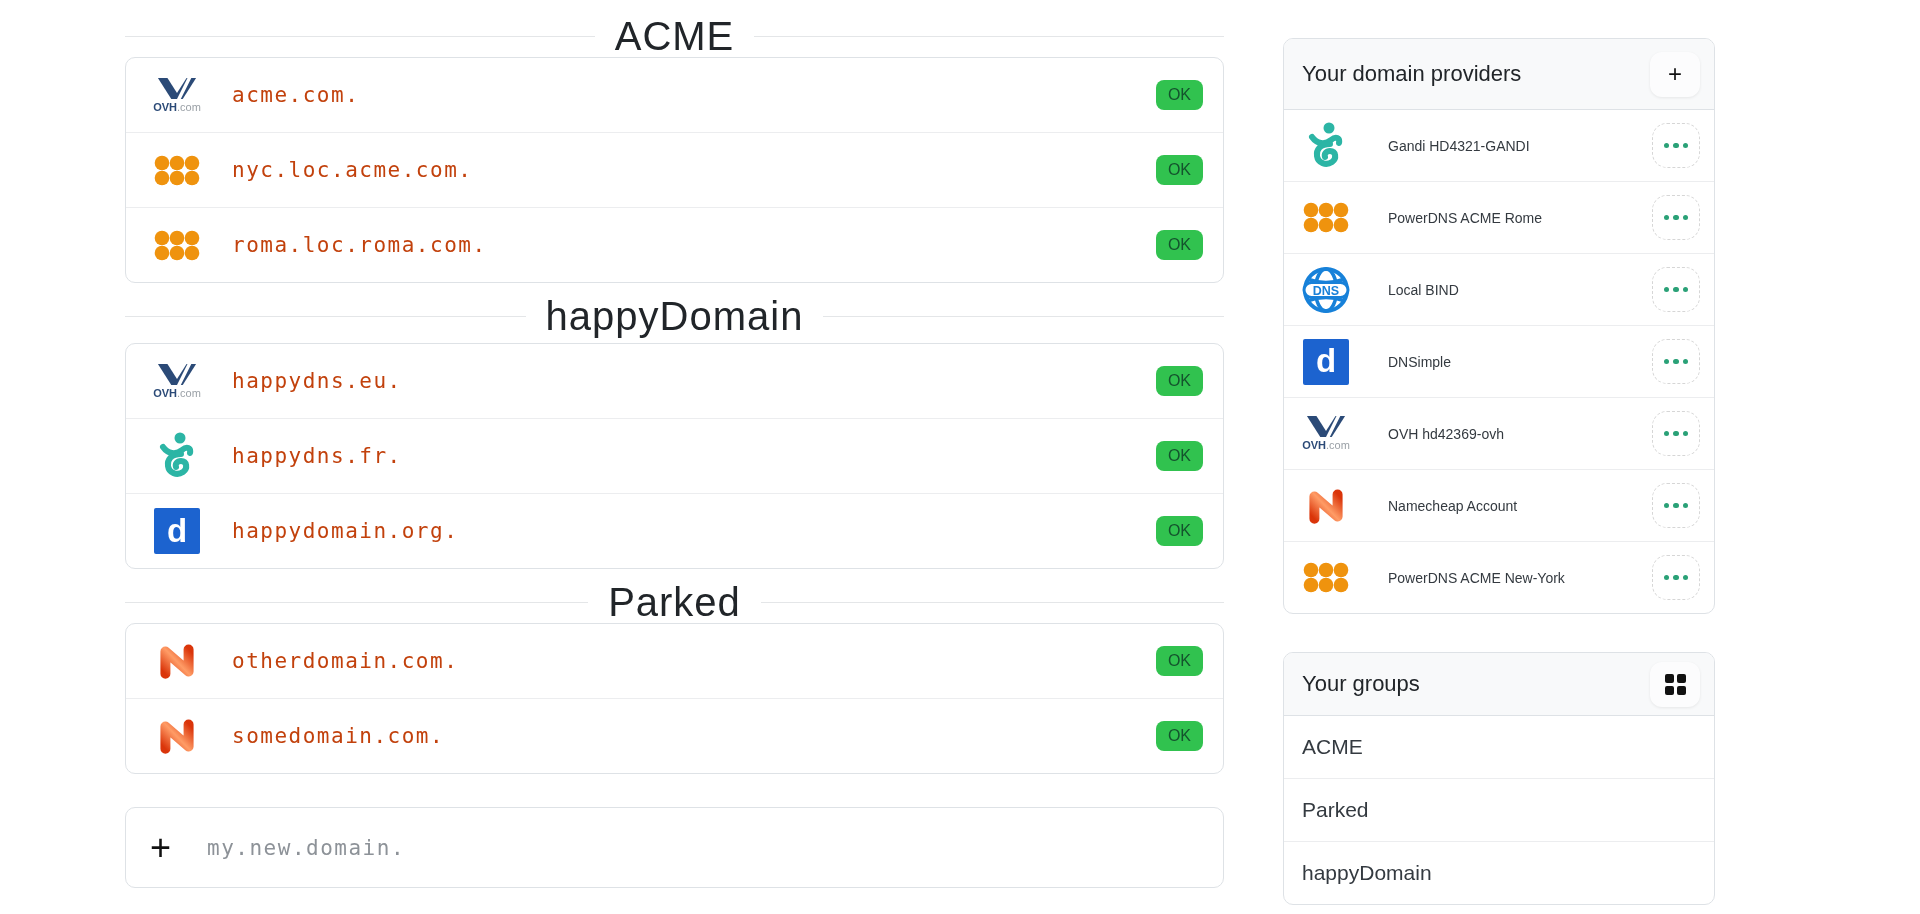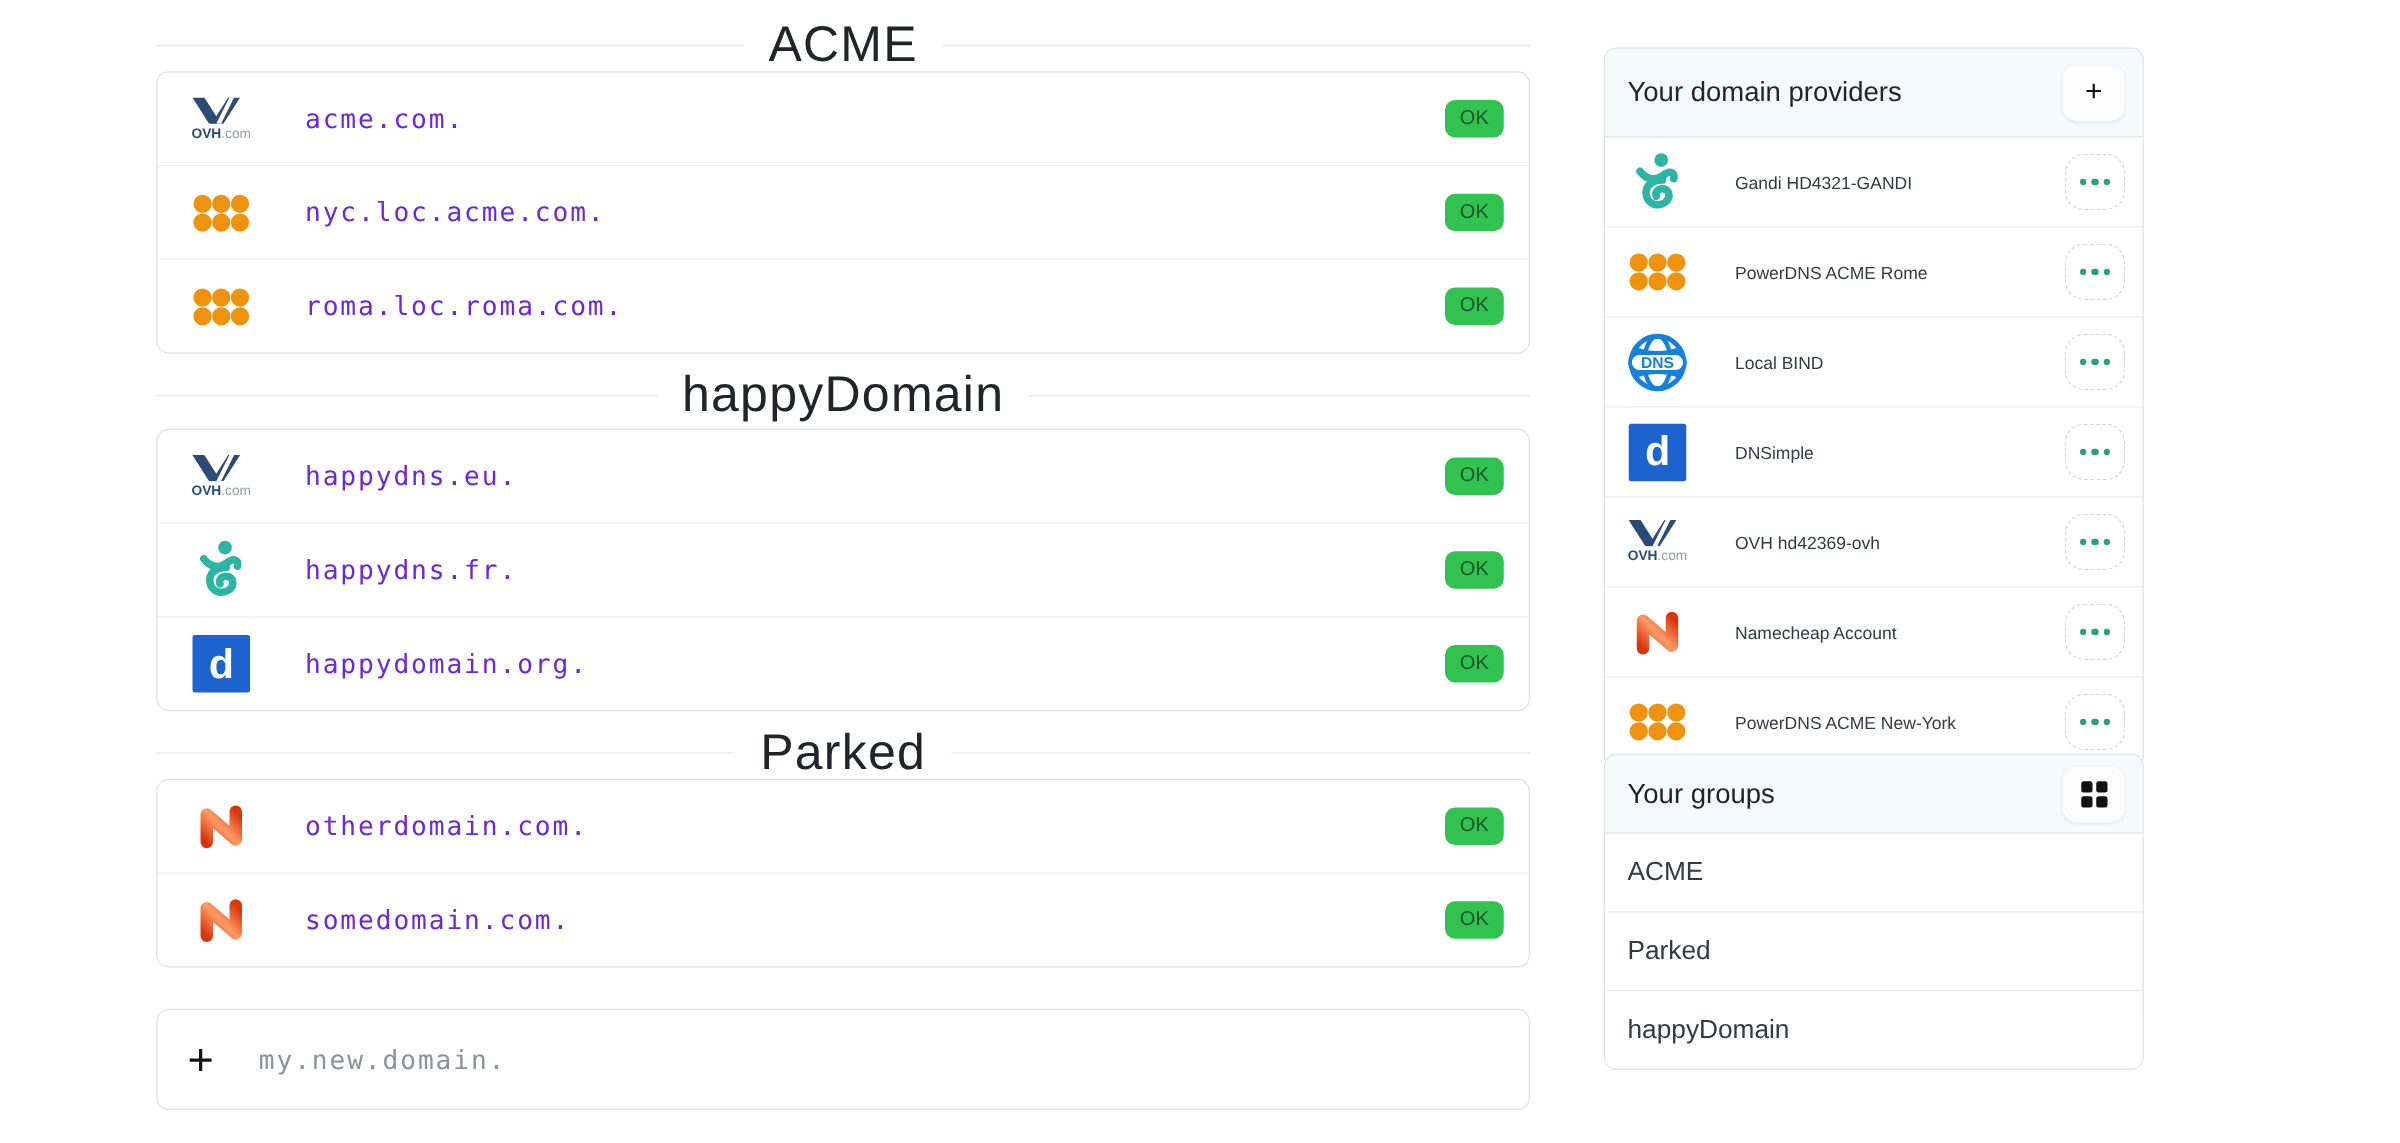--- a/index.html
+++ b/index.html
@@ -14,22 +14,22 @@
   
   .gheading{display:flex;align-items:center;gap:20px;height:48px;}
   .gheading h2{margin:0;font-size:40px;font-weight:300;letter-spacing:1px;color:#212529;white-space:nowrap;}
   .hline{flex:1;height:1px;background:#e4e6e8;}
 
   
   .drow{display:flex;align-items:center;height:74px;padding:0 20px;border-bottom:1px solid #ecedef;
         text-decoration:none;color:inherit;cursor:pointer;}
   .drow:last-child{border-bottom:none;}
   .picon{display:flex;align-items:center;justify-content:center;width:62px;min-width:62px;}
-  .fqdn{margin-left:36px;flex:1;font-family:"DejaVu Sans Mono",monospace;font-size:21px;
-        letter-spacing:1.5px;color:#6d28d9;}
+  .fqdn{margin-left:24px;flex:1;font-family:"DejaVu Sans Mono",monospace;font-size:21px;
+        letter-spacing:1.5px;color:#c2410c;}
   .badge{background:#31c24f;color:#14532d;font-size:16px;padding:6px 12px;border-radius:8px;
          border:none;cursor:pointer;font-family:"Liberation Sans",sans-serif;}
 
   
   .addcard{display:flex;align-items:center;height:81px;padding:0 24px;}
   .plus{font-size:36px;font-weight:300;color:#111;line-height:1;margin-right:34px;}
   .newdomain{flex:1;border:none;outline:none;background:transparent;
              font-family:"DejaVu Sans Mono",monospace;font-size:21px;letter-spacing:1.5px;color:#212529;}
   .newdomain::placeholder{color:#8d9298;}
 
@@ -53,21 +53,21 @@
   .plabel{margin-left:30px;flex:1;font-size:14px;color:#343a40;white-space:nowrap;}
   .dotsbtn{width:48px;height:45px;background:transparent;border:1px dashed #d6d6d6;border-radius:15px;
            display:flex;align-items:center;justify-content:center;gap:4px;cursor:pointer;}
   .dotsbtn i{width:5.5px;height:5.5px;border-radius:50%;background:#2aa177;}
 
   .grow{display:flex;align-items:center;height:62px;padding:0 18px;border-bottom:1px solid #ecedef;
         font-size:21px;color:#343a40;cursor:pointer;}
   .grow:last-child{border-bottom:none;}
 
   
-  .ovh{display:flex;flex-direction:column;align-items:flex-start;line-height:1;}
+  .ovh{display:flex;flex-direction:column;align-items:center;line-height:1;}
   .ovhtxt{font-size:11px;margin-top:3px;letter-spacing:0;}
   .ovhtxt b{color:#2b4a77;font-weight:bold;}
   .ovhtxt span{color:#9aa0a6;}
   .dns-square{width:46px;height:46px;background:#1c63cf;border-radius:2px;display:flex;
               align-items:center;justify-content:center;}
   .dns-square span{color:#fff;font-weight:bold;font-size:33px;line-height:1;
                    font-family:"Liberation Sans",sans-serif;transform:translateY(-1px);}
 </style>
 </head>
 <body>
@@ -331,21 +331,21 @@
         </span>
       <span class="plabel">PowerDNS ACME New-York</span>
       <button class="dotsbtn">
           <i></i>
           <i></i>
           <i></i>
         </button>
     </div>
   </section>
 
-  <section class="sblock card groupscard" style="top:603px">
+  <section class="sblock card groupscard" style="top:652px">
     <header class="shead">
       <h3>Your groups</h3>
       <button class="hbtn">
         <span class="gridic">
             <i></i>
             <i></i>
             <i></i>
             <i></i>
           </span>
       </button>

